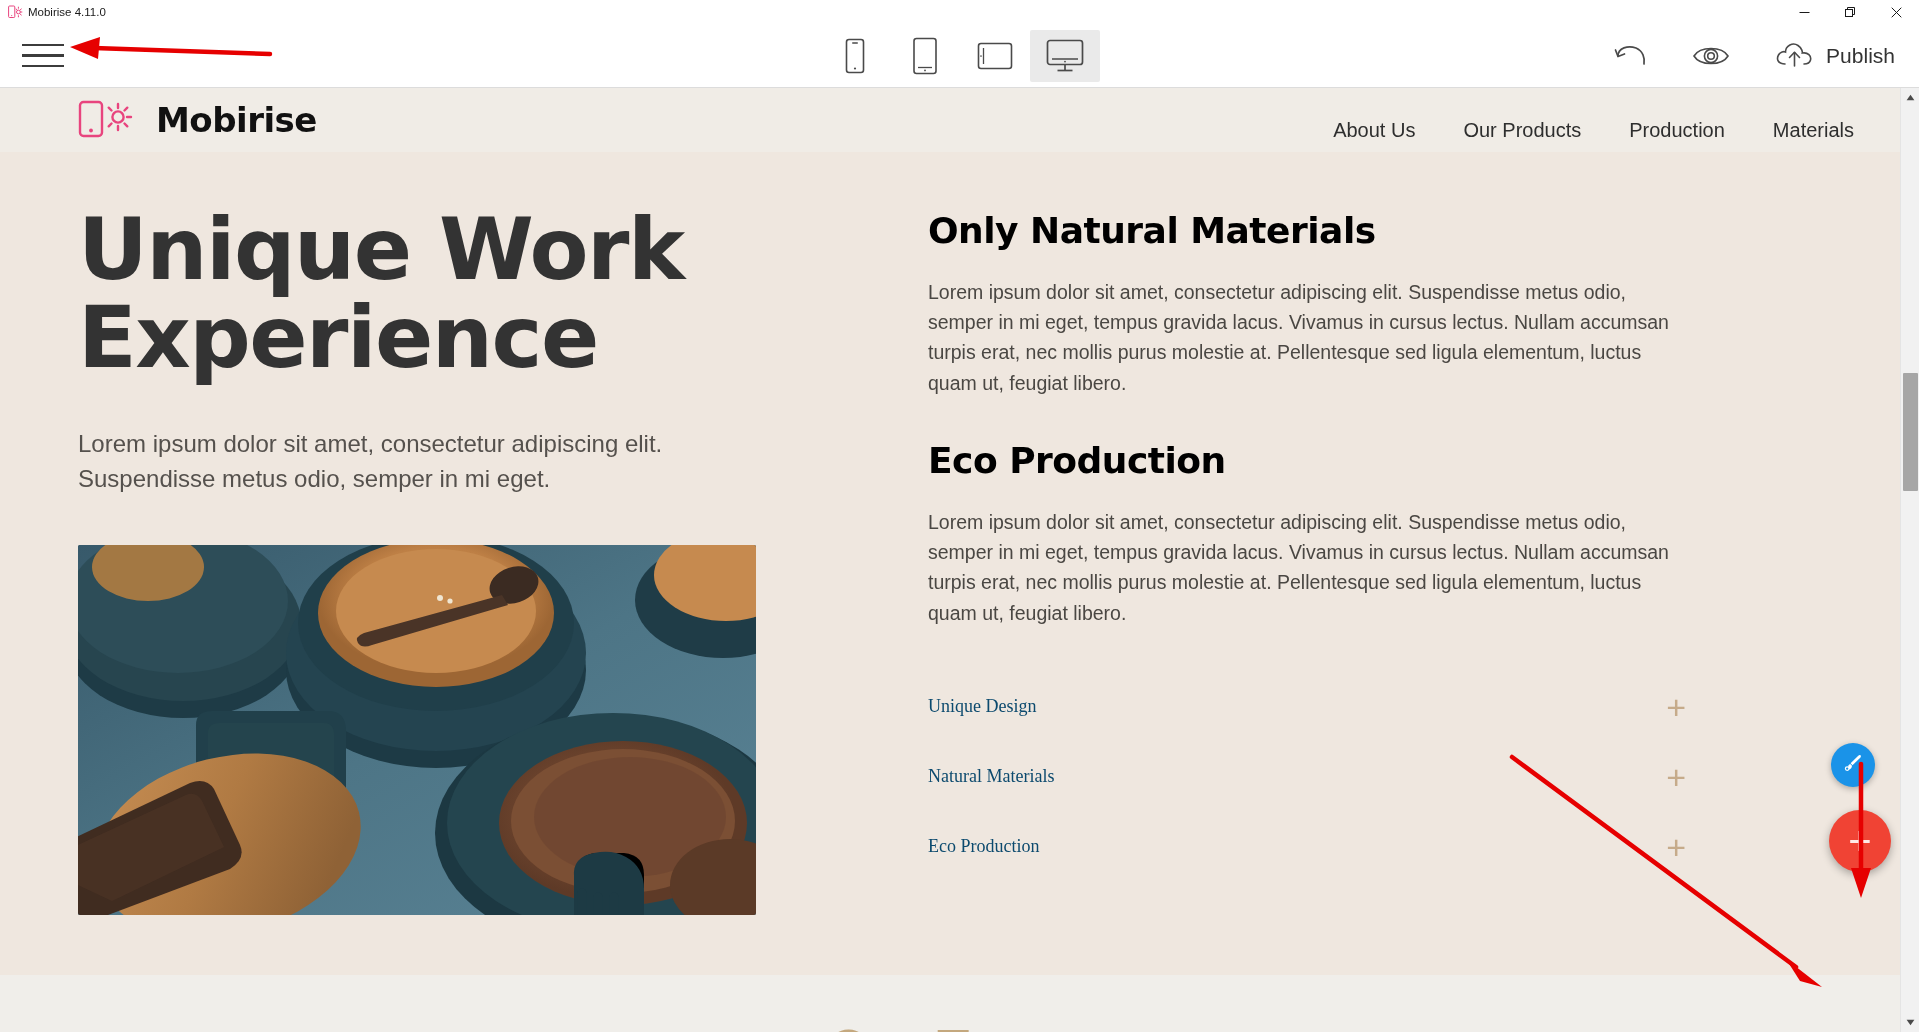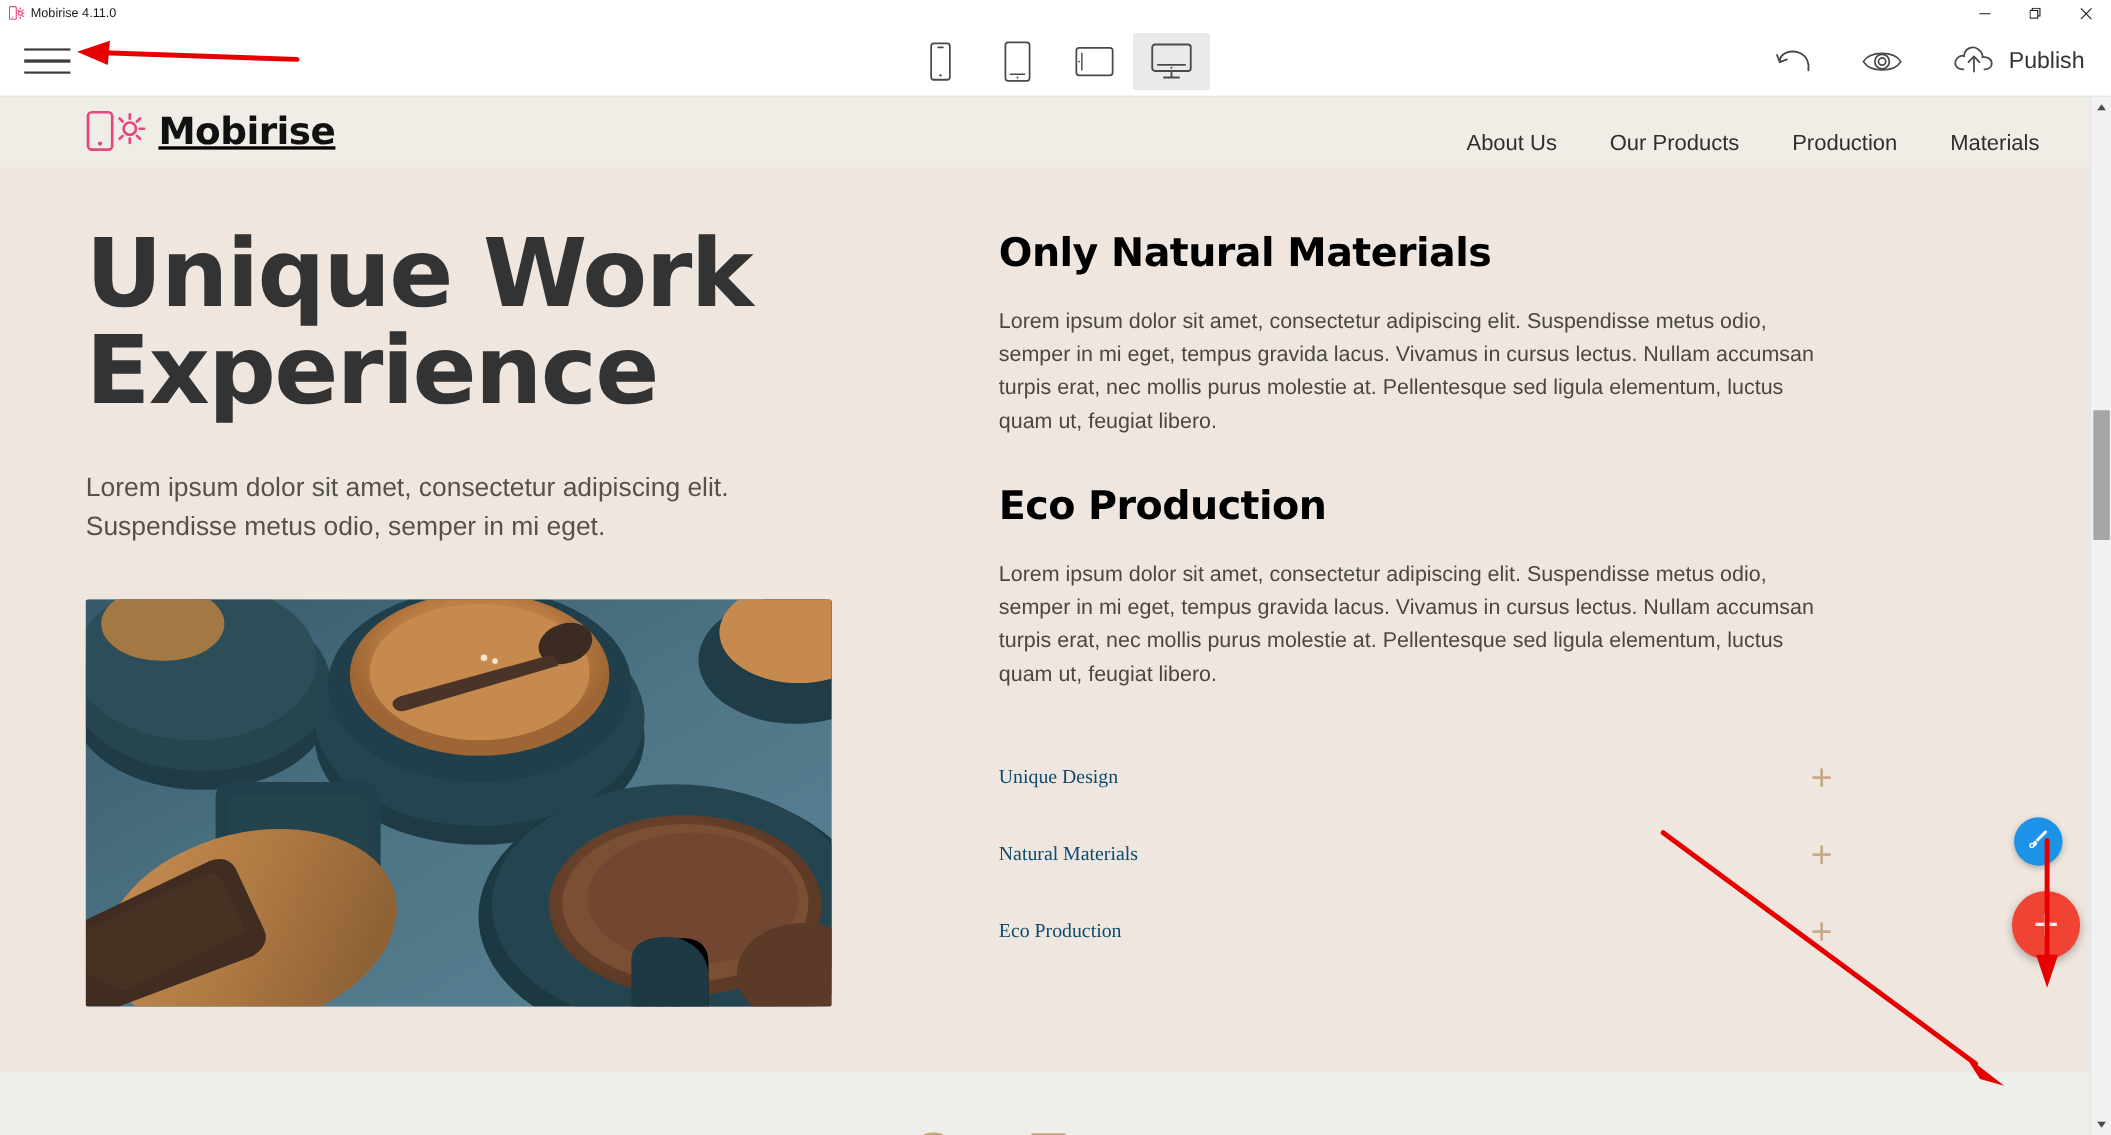--- a/index.html
+++ b/index.html
@@ -80,39 +80,39 @@
     background: #efe9e2;
   }
 
   .site-header {
     height: 64px; width: 100%;
     background: #f0ece6;
     display: flex; align-items: center;
     padding: 0 46px 0 78px;
     position: relative;
   }
-  .brand { display: flex; align-items: center; gap: 8px; text-decoration: underline; }
+  .brand { display: flex; align-items: center; gap: 20px; }
   .brand-name {
     font-size: 34px; font-weight: bold; color: #111;
     letter-spacing: -0.5px;
     font-family: "DejaVu Sans", sans-serif;
   }
   .site-nav {
     margin-left: auto; display: flex; align-items: center; gap: 48px; margin-top: 20px;
   }
   .nav-link {
     font-size: 20px; color: #2e2e2e; cursor: pointer;
     font-family: "Liberation Sans", sans-serif;
   }
 
   .hero {
     display: flex; width: 100%;
     background: #efe7df;
     padding: 40px 46px 60px 78px;
-    gap: 30px;
+    gap: 50px;
   }
   .hero-left { width: 800px; flex-shrink: 0; }
   .hero-title {
     font-size: 86px; line-height: 1.02; font-weight: bold;
     color: #333333; letter-spacing: -1.5px;
     font-family: "DejaVu Sans", sans-serif;
     margin-top: 14px;
   }
   .hero-sub {
     font-size: 24px; line-height: 1.45; color: #55514d;

